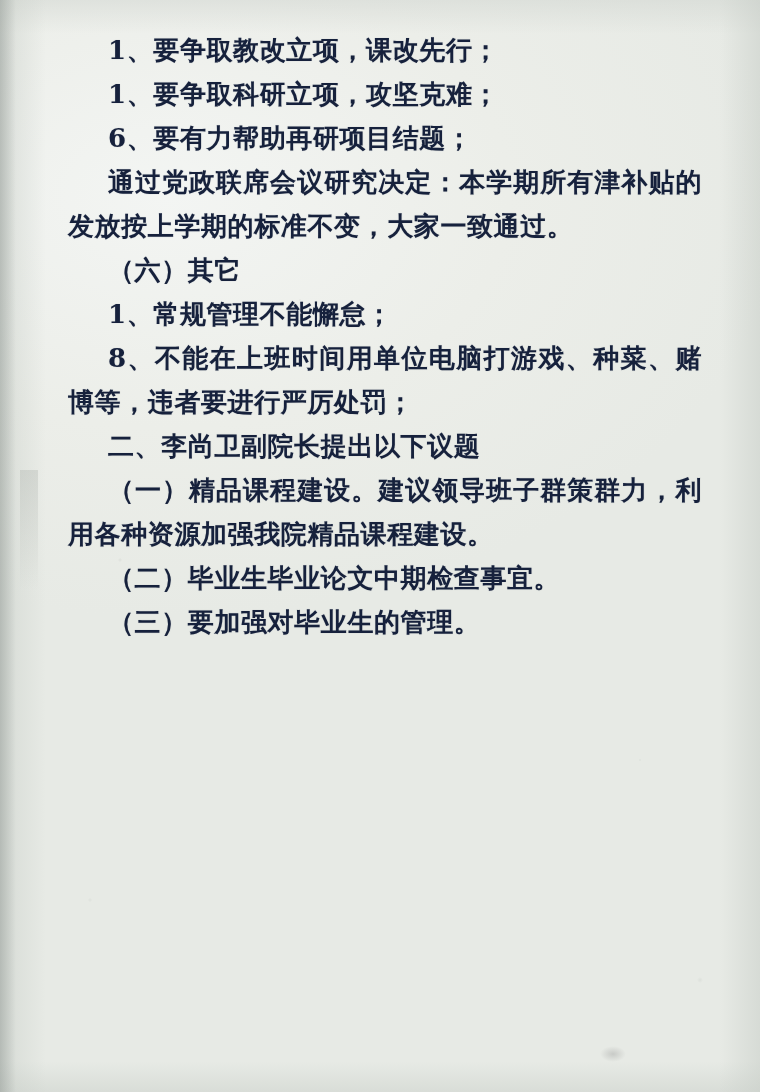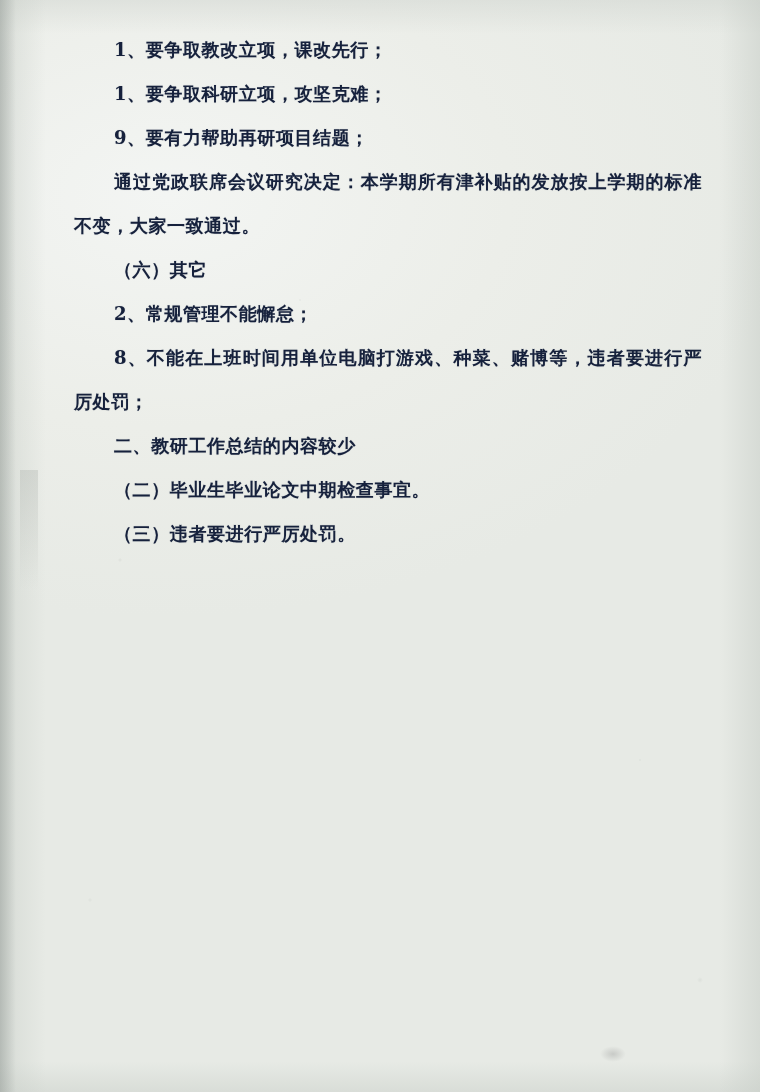--- a/index.html
+++ b/index.html
@@ -45,25 +45,25 @@
       radial-gradient(circle 4px at 700px 980px, rgba(150,158,150,.25), rgba(0,0,0,0) 70%),
       radial-gradient(circle 3px at 90px 900px, rgba(160,168,160,.28), rgba(0,0,0,0) 70%);
   }
   .content {
     position: absolute;
     left: 62px;
     top: 28px;
     width: 640px;
   }
   p {
-    margin: 0 0 0 12px;
+    margin: 0 0 0 6px;
     padding: 0;
     color: #16213c;
     font-family: "DejaVu Serif", "Liberation Serif", serif;
-    font-size: 18px;
+    font-size: 26px;
     line-height: 44px;
     text-align: justify;
     letter-spacing: 0.6px;
     text-indent: 0;
     font-weight: 600;
     text-shadow: 0 0 1px rgba(25,35,65,0.25);
   }
   p.ind {
     text-indent: 40px;
   }
@@ -94,22 +94,23 @@
 <div class="page">
   <div class="tex"></div>
   <div class="tex2"></div>
   <div class="edge-dark"></div>
   <div class="smudge a"></div>
   <div class="smudge b"></div>
 
   <div class="content">
     <p class="ind">1、要争取教改立项，课改先行；</p>
     <p class="ind">1、要争取科研立项，攻坚克难；</p>
-    <p class="ind">9、要有力帮助再研项目结题；</p>
+    <p class="ind">6、要有力帮助再研项目结题；</p>
     <p class="ind">通过党政联席会议研究决定：本学期所有津补贴的发放按上学期的标准不变，大家一致通过。</p>
     <p class="ind">（六）其它</p>
-    <p class="ind">2、常规管理不能懈怠；</p>
+    <p class="ind">1、常规管理不能懈怠；</p>
     <p class="ind">8、不能在上班时间用单位电脑打游戏、种菜、赌博等，违者要进行严厉处罚；</p>
-    <p class="ind">二、教研工作总结的内容较少</p>
+    <p class="ind">二、李尚卫副院长提出以下议题</p>
+    <p class="ind">（一）精品课程建设。建议领导班子群策群力，利用各种资源加强我院精品课程建设。</p>
     <p class="ind">（二）毕业生毕业论文中期检查事宜。</p>
-    <p class="ind">（三）违者要进行严厉处罚。</p>
+    <p class="ind">（三）要加强对毕业生的管理。</p>
   </div>
 </div>
 
 </body></html>

